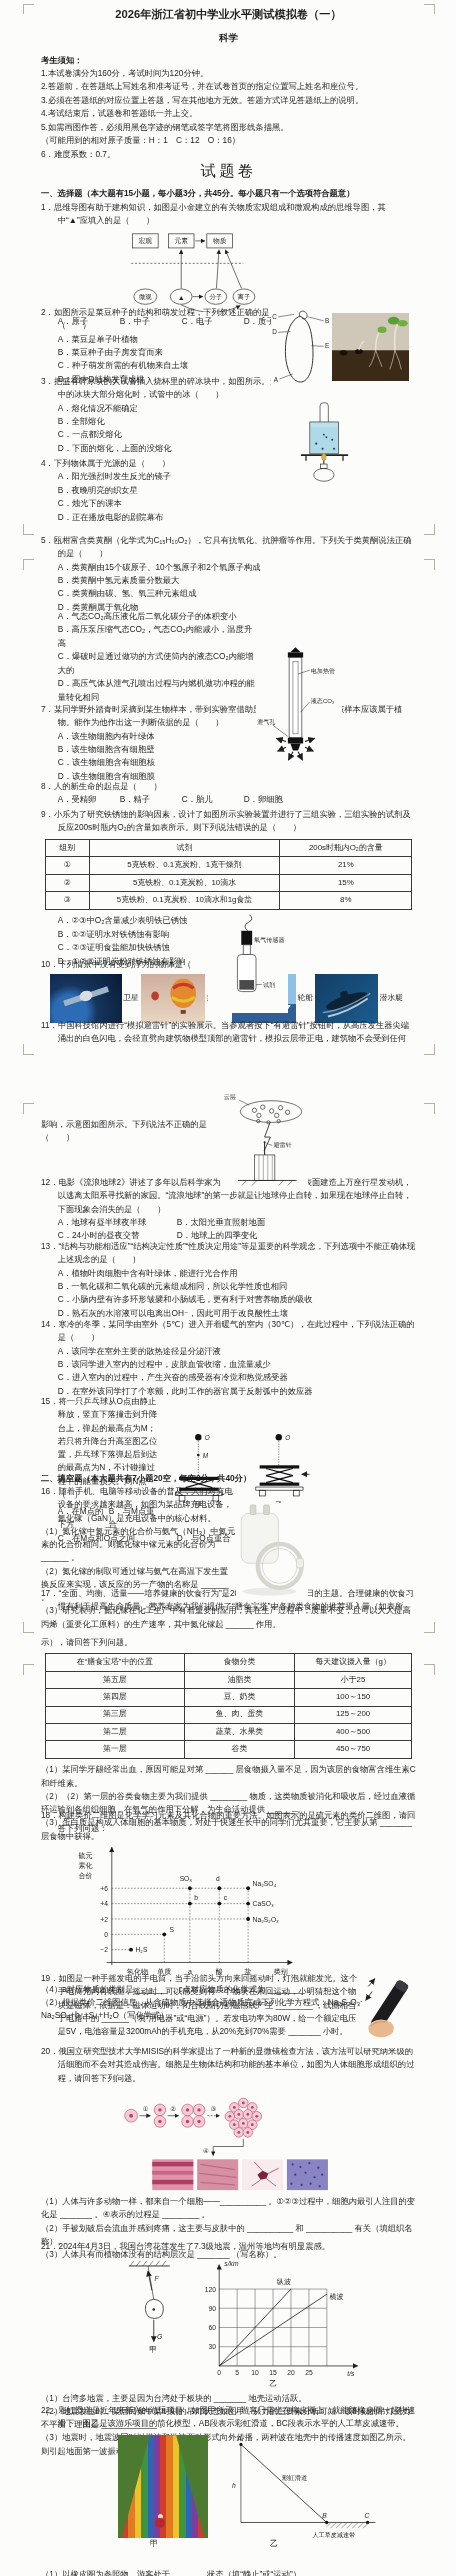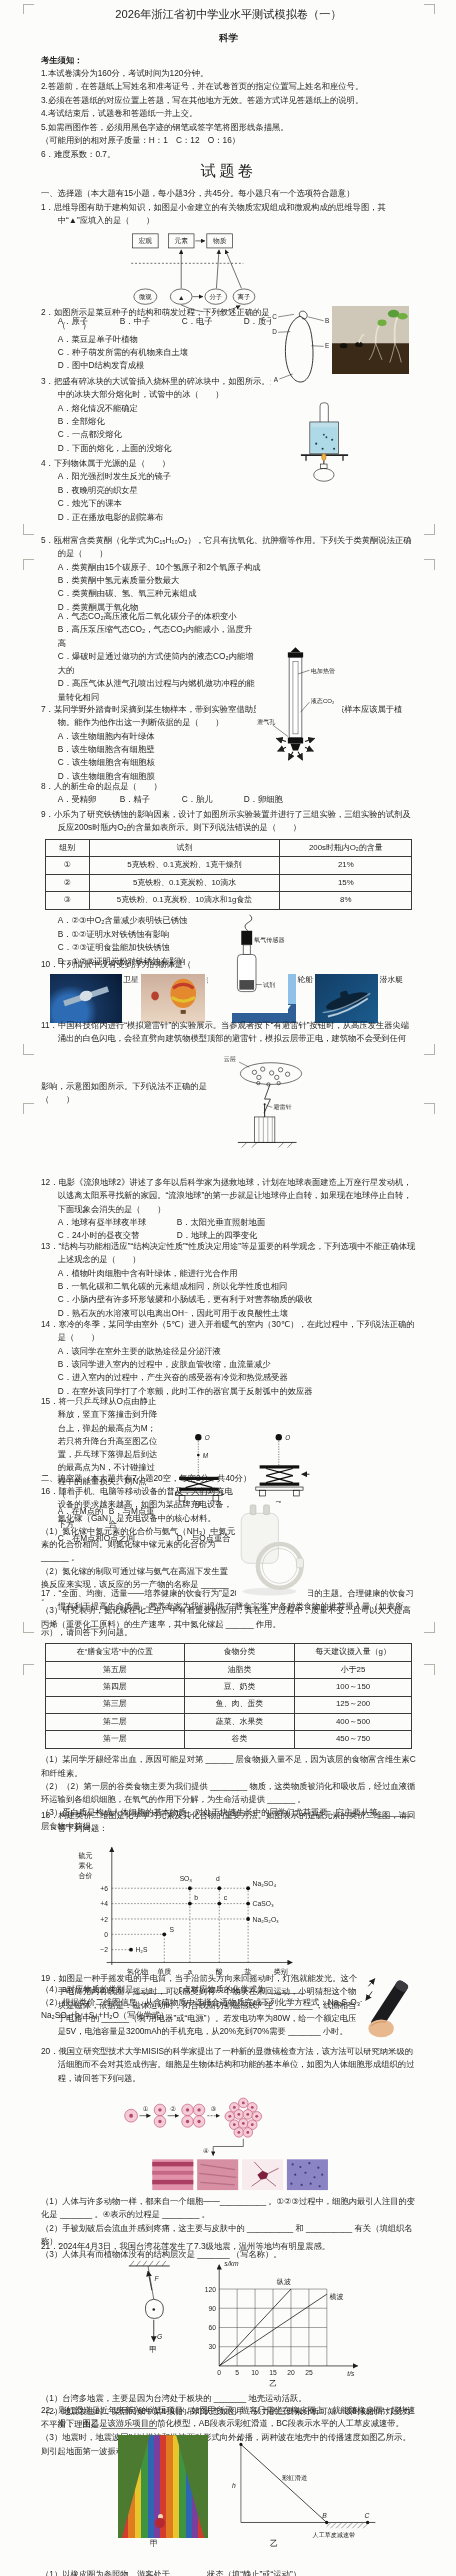--- a/index.html
+++ b/index.html
@@ -1,34 +1,34 @@
 <!DOCTYPE html>
 <html style="font-size:10.3px"><head>
 <meta charset="utf-8">
 <style>
   html,body{margin:0;padding:0}
   body{width:457px;height:2576px;background:#ffffff;font-family:"Liberation Sans","DejaVu Sans",sans-serif;color:#1f1f1f;position:relative;overflow:hidden}
   .sheet{position:relative;width:457px;height:2576px;background:#fcfcfb}
   .blk{position:absolute;left:41px;width:375px;font-size:8.3px;line-height:1.6;z-index:1}
   .z3{z-index:3}
-  .t1{font-size:11.2px;font-weight:400;text-align:center}
+  .t1{font-size:11.2px;font-weight:700;text-align:center}
   .t2{font-size:9.6px;font-weight:700;text-align:center;margin-top:5.8px}
   .noticeH{font-weight:700;margin-top:8.3px}
   .nline{line-height:1.62}
   .t3{font-size:15.4px;letter-spacing:3.2px;text-align:center}
-  .sec{font-weight:400}
+  .sec{font-weight:700}
   .stem{text-indent:-16.7px;padding-left:16.7px}
   .opts{padding-left:16.7px}
   .opt{line-height:1.62}
   .or2{display:flex}.or2 span{width:119px}
   .or4{display:flex}.or4 span{width:62px}
   table{border-collapse:collapse;width:98%;margin:4.5px auto}
   td,th{border:0.6px solid #3a3a3a;padding:1.9px 3.2px;text-align:center;font-weight:400;font-size:7.9px}
   .fr{float:right;background:#fcfcfb}
-  .figrow{display:flex;align-items:flex-start}
+  .figrow{display:flex;align-items:center}
   .cap{font-size:7.7px;margin:0 2.6px 1.3px 1.3px;white-space:nowrap}
   svg text{fill:#1f1f1f;font-family:"Liberation Sans","DejaVu Sans",sans-serif}
   .pc{position:absolute;width:9.6px;height:9.6px;z-index:0}
   .pc.tl{border-left:1px solid #b5b2a9;border-top:1px solid #b5b2a9;left:23px}
   .pc.tr{border-right:1px solid #b5b2a9;border-top:1px solid #b5b2a9;left:424px}
   .pc.bl{border-left:1px solid #b5b2a9;border-bottom:1px solid #b5b2a9;left:23px}
   .pc.br{border-right:1px solid #b5b2a9;border-bottom:1px solid #b5b2a9;left:424px}
   .photo{position:relative;overflow:hidden}
   .rbwrap{position:relative;width:90px;height:103px;background:#4c7a31;overflow:hidden}
   .rb{position:absolute;left:3.8px;right:3.8px;top:0;bottom:0;background:repeating-linear-gradient(90deg,#d23b2e 0 6.4px,#e07b22 6.4px 13px,#e8c52a 13px 19px,#3f9440 19px 26px,#2e66b3 26px 32px,#7a3f9e 32px 38px);clip-path:polygon(34% 0,66% 0,100% 100%,0 100%)}
@@ -145,20 +145,21 @@
             <ellipse cx="96" cy="12" rx="9" ry="6" fill="#5a9e3a"></ellipse>
             <ellipse cx="110" cy="16" rx="8" ry="5" fill="#6fae3f"></ellipse>
             <path d="M68,58 q-4,18 -10,26 M68,58 q6,16 10,26 M98,58 q-4,20 -8,30 M98,58 q8,18 10,30" stroke="#d8d2bd" fill="none" stroke-width="1"></path>
           </svg>
         </div>
       </div>
     </div>
     <div class="stem">2．如图所示是菜豆种子的结构和萌发过程，下列叙述正确的是（　　）</div>
     <div class="opts">
       <div class="opt">A．菜豆是单子叶植物</div>
+      <div class="opt">B．菜豆种子由子房发育而来</div>
       <div class="opt">C．种子萌发所需的有机物来自土壤</div>
       <div class="opt">D．图中D结构发育成根</div>
     </div>
   </div>
 
   <div class="blk" style="top:375px">
     <div class="fr" style="margin-right:64px;margin-top:24px">
       <svg width="55" height="88" viewBox="0 0 86 138">
         <rect x="36" y="6" width="13" height="58" rx="5" fill="#ffffff" stroke="#222"></rect>
         <rect x="20" y="36" width="45" height="50" fill="#bfe0ea" stroke="#222"></rect>
@@ -355,21 +356,21 @@
         </div>
         <span class="cap">潜水艇</span>
       </div>
     </div>
   </div>
 
   <div class="blk" style="top:1019px">
     <div class="stem">11．中国科技馆内进行“模拟避雷针”的实验展示。当参观者按下“有避雷针”按钮时，从高压发生器尖端涌出的白色闪电，会径直劈向建筑物模型顶部的避雷针，模拟云层带正电，建筑物不会受到任何</div>
   </div>
 
-  <div class="blk z3" style="top:1080px">
+  <div class="blk z3" style="top:1118px">
     <div class="fr" style="margin-right:108px;margin-top:-27px">
       <svg width="88" height="96" viewBox="0 0 138 150" style="font-size:13px">
         <text x="6" y="12" font-size="9.5">云层</text>
         <line x1="30" y1="14" x2="46" y2="22" stroke="#222" stroke-width=".8"></line>
         <ellipse cx="80" cy="32" rx="48" ry="17" fill="none" stroke="#222"></ellipse>
         <circle cx="54" cy="30" r="3.4" fill="none" stroke="#222"></circle>
           <circle cx="67" cy="25" r="3.4" fill="none" stroke="#222"></circle>
         <circle cx="81" cy="31" r="3.4" fill="none" stroke="#222"></circle>
           <circle cx="95" cy="26" r="3.4" fill="none" stroke="#222"></circle>
         <circle cx="106" cy="33" r="3.4" fill="none" stroke="#222"></circle>
@@ -488,21 +489,21 @@
       </svg>
     </div>
     <div class="stem">16．随着手机、电脑等移动设备的普及，人们对充电设备的要求越来越高，如图为某品牌充电设备，氮化镓（GaN）是充电设备中的核心材料。</div>
     <div>（1）氮化镓中氮元素的化合价与氨气（NH₃）中氮元素的化合价相同。则氮化镓中镓元素的化合价为 ______ 。</div>
     <div>（2）氮化镓的制取可通过镓与氨气在高温下发生置换反应来实现，该反应的另一产物的名称是 ______ 。</div>
     <div>（3）研究表明，氮化镓在化工生产中有着重要的应用，其在生产过程中，质量不变，且可以大大提高丙烯（重要化工原料）的生产速率，其中氮化镓起 ______ 作用。</div>
   </div>
 
   <div class="blk" style="top:1587px">
     <div class="stem">17．“全面、均衡、适量——培养健康的饮食行为”是2011年中国学生营养日的主题。合理健康的饮食习惯有利于提高生命质量，营养专家为我们提供了“膳食宝塔”中各种类食物的推荐摄入量（如表所</div>
-    <div style="margin-top:12px">示），请回答下列问题。</div>
+    <div style="margin-top:22px">示），请回答下列问题。</div>
     <table>
       <tbody>
           <tr>
         <th style="width:38%">在“膳食宝塔”中的位置</th>
         <th style="width:30%">食物分类</th>
         <th>每天建议摄入量（g）</th>
       </tr>
       <tr>
         <td>第五层</td>
         <td>油脂类</td>

